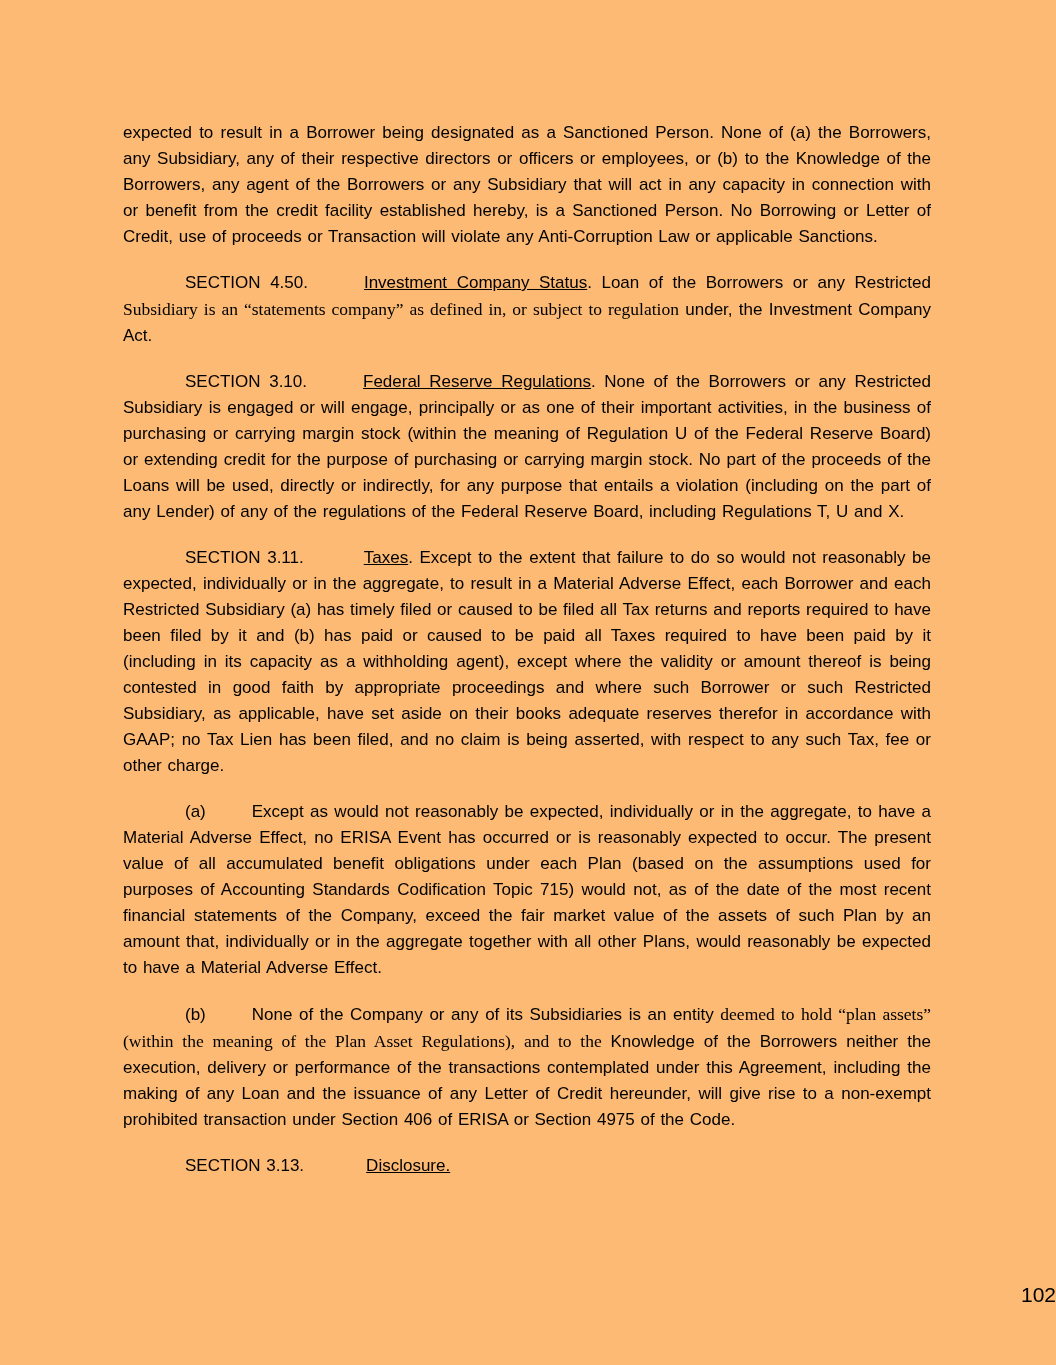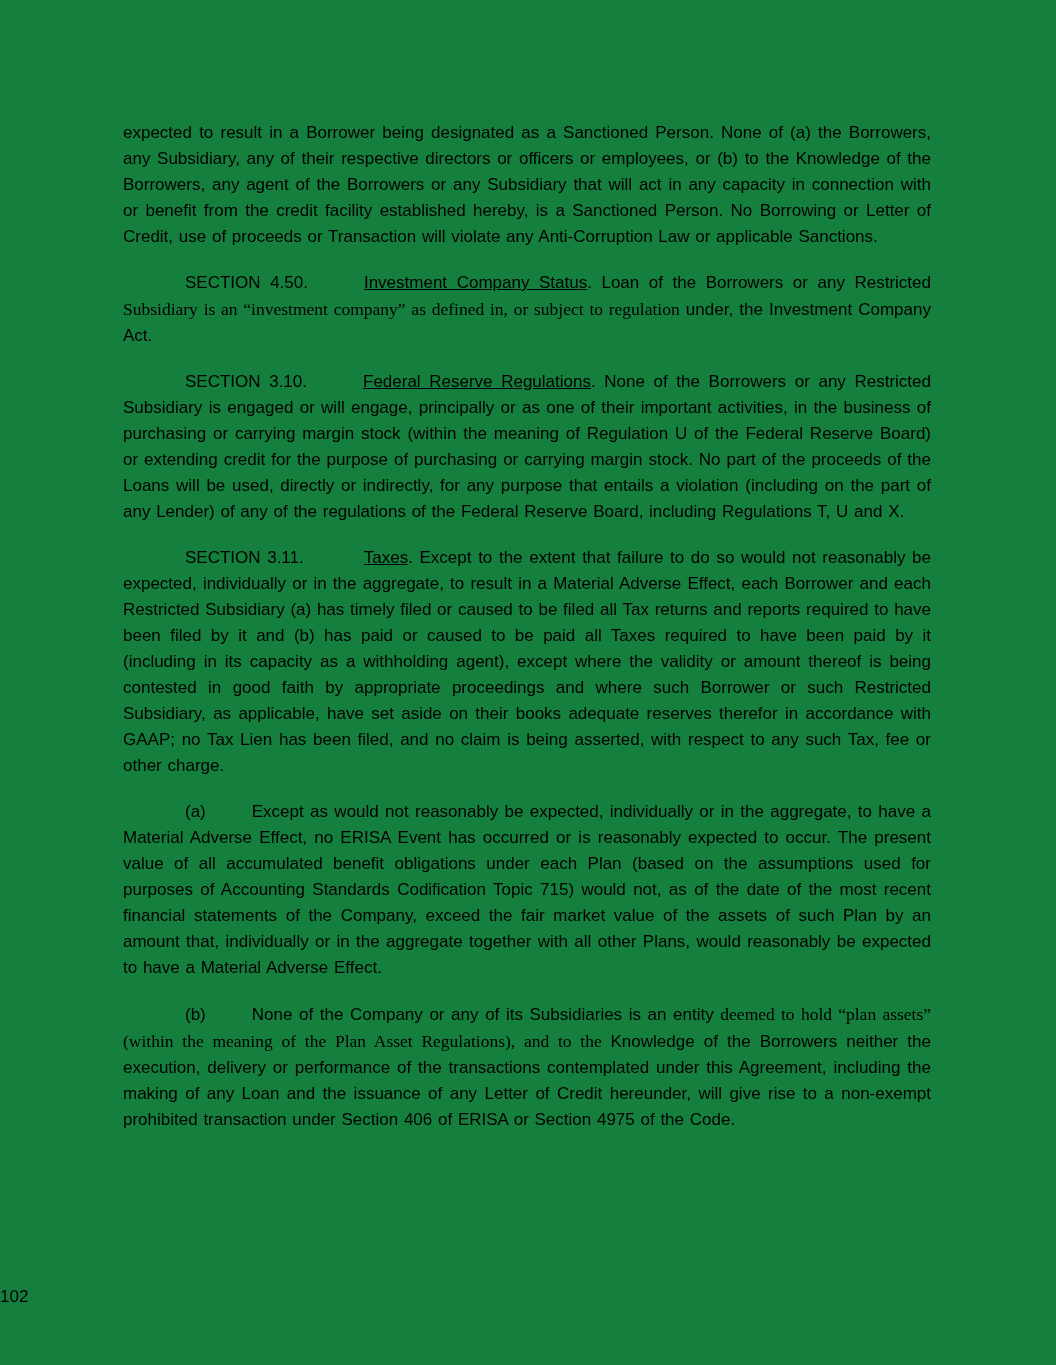--- a/index.html
+++ b/index.html
@@ -5,21 +5,21 @@
   html, body {
     margin: 0;
     padding: 0;
     background: #e8e8e8;
   }
   .page {
     position: relative;
     width: 1056px;
     height: 1365px;
     margin: 0 auto;
-    background: #15803d;
+    background: #fdba74;
     color: #000000;
     font-family: "Liberation Sans", sans-serif;
     box-sizing: border-box;
     overflow: hidden;
   }
   .content {
     position: absolute;
     top: 120px;
     left: 123px;
     width: 808px;
@@ -47,31 +47,32 @@
   }
   .tab {
     display: inline-block;
     height: 1px;
   }
   .footer {
     position: absolute;
     left: 0;
     right: 0;
     bottom: 58px;
-    text-align: left;
-    font-size: 17px;
+    text-align: right;
+    font-size: 21px;
     font-family: "Liberation Sans", sans-serif;
   }
 </style>
 </head>
 <body>
 
 <div class="page">
   <div class="content">
       <p class="para"><span>expected to result in a Borrower being designated as a Sanctioned Person. None of (a) the Borrowers, any Subsidiary, any of their respective directors or officers or employees, or (b) to the Knowledge of the Borrowers, any agent of the Borrowers or any Subsidiary that will act in any capacity in connection with or benefit from the credit facility established hereby, is a Sanctioned Person. No Borrowing or Letter of Credit, use of proceeds or Transaction will violate any Anti-Corruption Law or applicable Sanctions.</span></p>
-      <p class="para indent"><span>SECTION 4.50.</span><span class="tab" style="width: 16px;"></span><span class="underline">Investment Company Status</span><span>. Loan of the Borrowers or any Restricted </span><span class="serif">Subsidiary is an “investment company” as defined in, or subject to regulation</span><span> under, the Investment Company Act.</span></p>
+      <p class="para indent"><span>SECTION 4.50.</span><span class="tab" style="width: 16px;"></span><span class="underline">Investment Company Status</span><span>. Loan of the Borrowers or any Restricted </span><span class="serif">Subsidiary is an “statements company” as defined in, or subject to regulation</span><span> under, the Investment Company Act.</span></p>
       <p class="para indent"><span>SECTION 3.10.</span><span class="tab" style="width: 16px;"></span><span class="underline">Federal Reserve Regulations</span><span>. None of the Borrowers or any Restricted Subsidiary is engaged or will engage, principally or as one of their important activities, in the business of purchasing or carrying margin stock (within the meaning of Regulation U of the Federal Reserve Board) or extending credit for the purpose of purchasing or carrying margin stock. No part of the proceeds of the Loans will be used, directly or indirectly, for any purpose that entails a violation (including on the part of any Lender) of any of the regulations of the Federal Reserve Board, including Regulations T, U and X.</span></p>
       <p class="para indent"><span>SECTION 3.11.</span><span class="tab" style="width: 20px;"></span><span class="underline">Taxes</span><span>. Except to the extent that failure to do so would not reasonably be expected, individually or in the aggregate, to result in a Material Adverse Effect, each Borrower and each Restricted Subsidiary (a) has timely filed or caused to be filed all Tax returns and reports required to have been filed by it and (b) has paid or caused to be paid all Taxes required to have been paid by it (including in its capacity as a withholding agent), except where the validity or amount thereof is being contested in good faith by appropriate proceedings and where such Borrower or such Restricted Subsidiary, as applicable, have set aside on their books adequate reserves therefor in accordance with GAAP; no Tax Lien has been filed, and no claim is being asserted, with respect to any such Tax, fee or other charge.</span></p>
       <p class="para indent"><span>(a)</span><span class="tab" style="width: 46px;"></span><span>Except as would not reasonably be expected, individually or in the aggregate, to have a Material Adverse Effect, no ERISA Event has occurred or is reasonably expected to occur. The present value of all accumulated benefit obligations under each Plan (based on the assumptions used for purposes of Accounting Standards Codification Topic 715) would not, as of the date of the most recent financial statements of the Company, exceed the fair market value of the assets of such Plan by an amount that, individually or in the aggregate together with all other Plans, would reasonably be expected to have a Material Adverse Effect.</span></p>
       <p class="para indent"><span>(b)</span><span class="tab" style="width: 46px;"></span><span>None of the Company or any of its Subsidiaries is an entity </span><span class="serif">deemed to hold “plan assets” (within the meaning of the Plan Asset Regulations), and to the </span><span>Knowledge of the Borrowers neither the execution, delivery or performance of the transactions contemplated under this Agreement, including the making of any Loan and the issuance of any Letter of Credit hereunder, will give rise to a non-exempt prohibited transaction under Section 406 of ERISA or Section 4975 of the Code.</span></p>
+      <p class="para indent"><span>SECTION 3.13.</span><span class="tab" style="width: 22px;"></span><span class="underline">Disclosure.</span></p>
     </div>
   <div class="footer">102</div>
 </div>
 
 </body></html>

